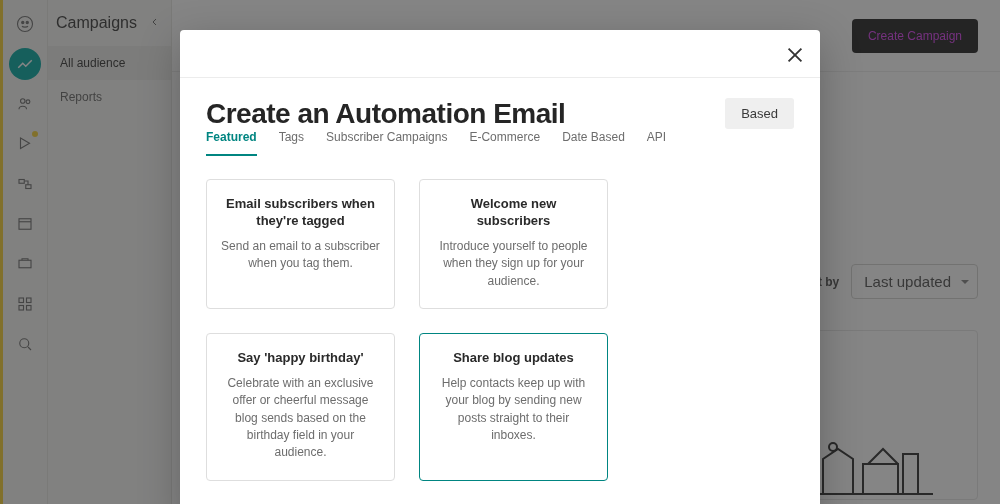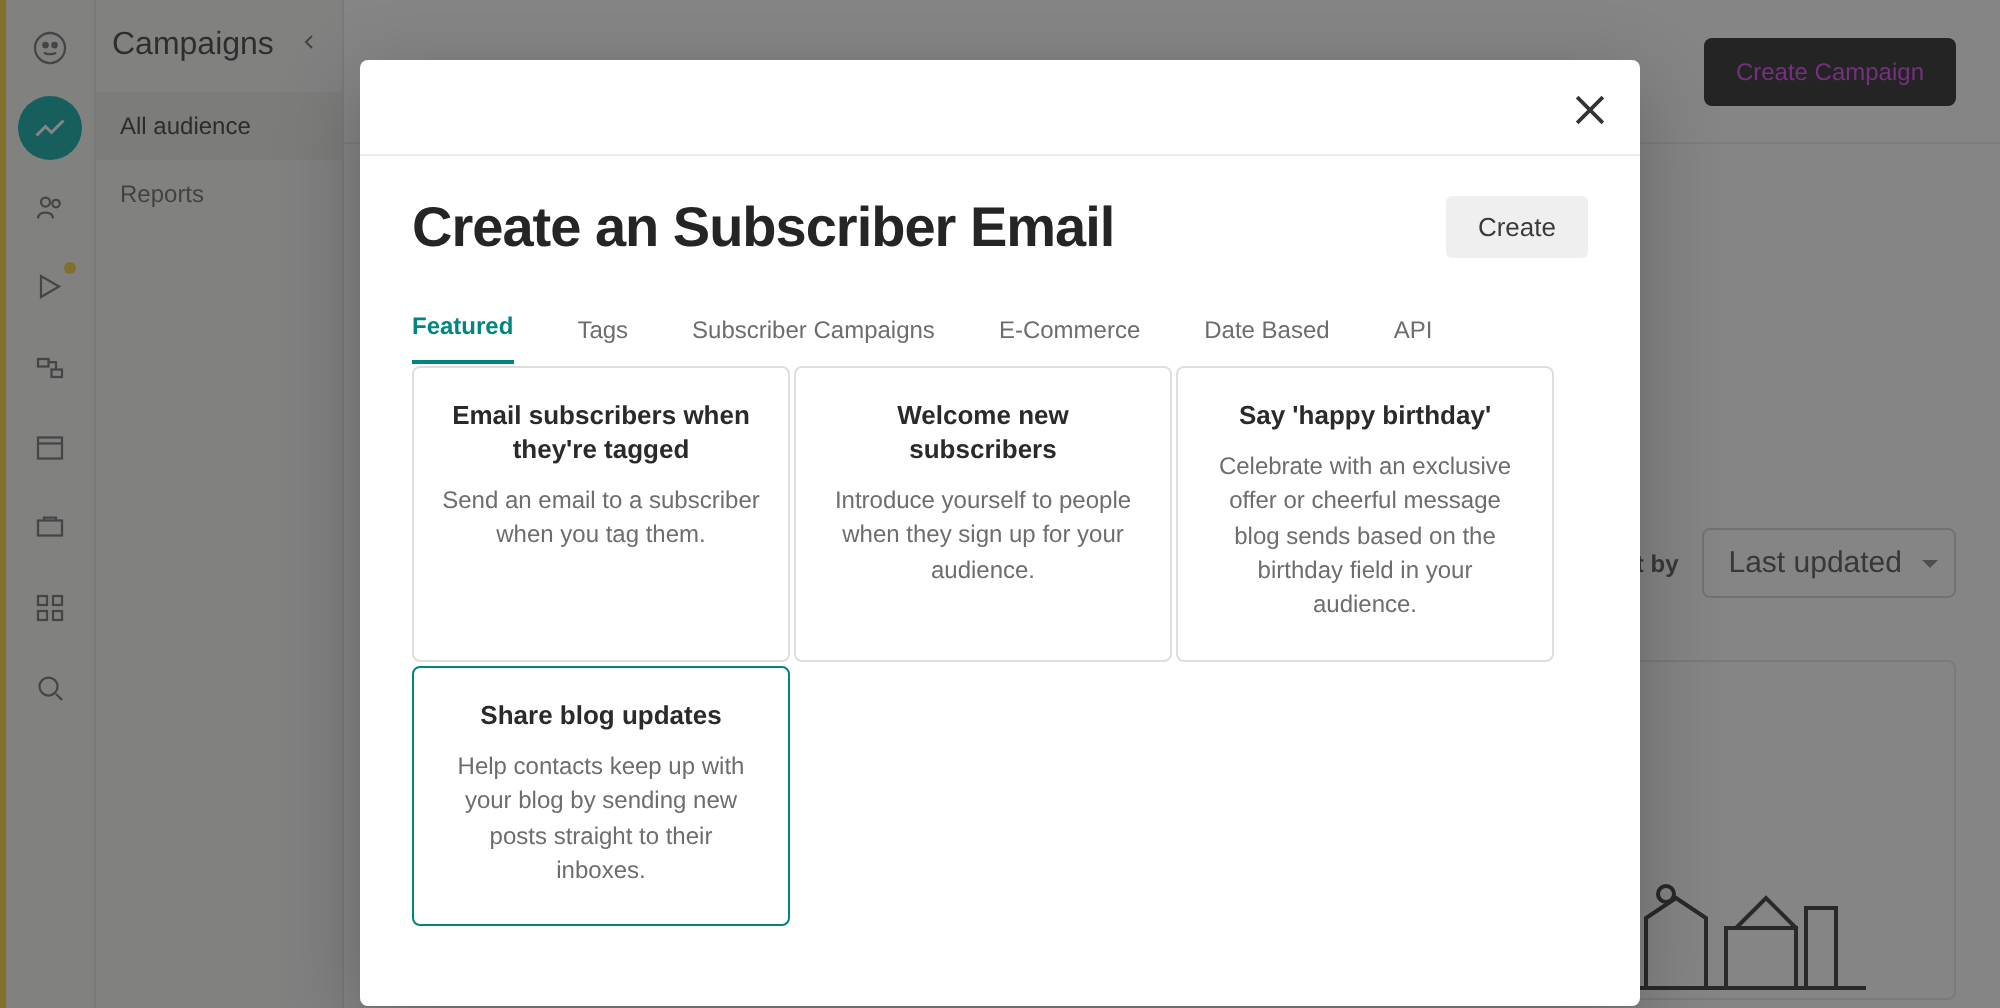--- a/index.html
+++ b/index.html
@@ -47,24 +47,24 @@
   
   .scrim { position:absolute; inset:0; background:rgba(32,32,32,0.55); display:flex; align-items:flex-start; justify-content:center; padding-top:30px; }
   .modal { width:640px; background:#fff; border-radius:4px; box-shadow:0 12px 40px rgba(0,0,0,.25); padding-bottom:40px; position:relative;}
   .modal-top { height:48px; border-bottom:1px solid #ececec; position:relative; }
   .closex { position:absolute; right:14px; top:14px; width:22px; height:22px; color:#333; }
   .closex svg { width:100%; height:100%; }
   .modal-body { padding: 20px 26px 0 26px; }
   .modal-headrow { display:flex; align-items:flex-start; justify-content:space-between; }
   .modal-title { font-size:28px; font-weight:600; letter-spacing:-0.5px; }
   .btn-custom { background:#efefef; border:none; font-size:13px; padding:8px 16px; border-radius:3px; color:#3a3a3a; }
-  .tabs { display:flex; gap:32px; margin-top:26px; border-bottom:1px solid transparent;align-items:flex-end; }
+  .tabs { display:flex; gap:22px; border-bottom:1px solid transparent; }
   .tab { font-size:12px; color:#6d6d6d; padding-bottom:10px; }
   .tab.active { color:#008581; font-weight:600; border-bottom:2px solid #008581; }
-  .tiles { display:flex; gap:2px; flex-wrap:wrap; }
+  .tiles { display:flex; gap:24px; margin-top:22px; flex-wrap:wrap; }
   .tile { width:189px; border:1px solid #dedede; border-radius:4px; padding:16px 14px 18px; text-align:center; }
   .tile.selected { border-color:#008581; }
   .tile h4 { font-size:13px; font-weight:700; color:#2a2a2a; margin-bottom:8px; line-height:1.3; }
   .tile p { font-size:12px; color:#6d6d6d; line-height:1.45; }
 
 </style>
 </head>
 <body>
 
 <div class="app">
@@ -193,22 +193,22 @@
     <div class="modal">
       <div class="modal-top">
         <span class="closex">
           <svg viewBox="0 0 24 24" fill="none" stroke="currentColor" stroke-width="2">
               <path d="M5 5l14 14M19 5L5 19"></path>
             </svg>
         </span>
       </div>
       <div class="modal-body">
         <div class="modal-headrow">
-          <h1 class="modal-title">Create an Subscriber Email</h1>
-          <button class="btn-custom">Create</button>
+          <h1 class="modal-title">Create an Automation Email</h1>
+          <button class="btn-custom">Based</button>
         </div>
 
         <div class="tabs">
           <span class="tab active">Featured</span>
           <span class="tab">Tags</span>
           <span class="tab">Subscriber Campaigns</span>
           <span class="tab">E-Commerce</span>
           <span class="tab">Date Based</span>
           <span class="tab">API</span>
         </div>

